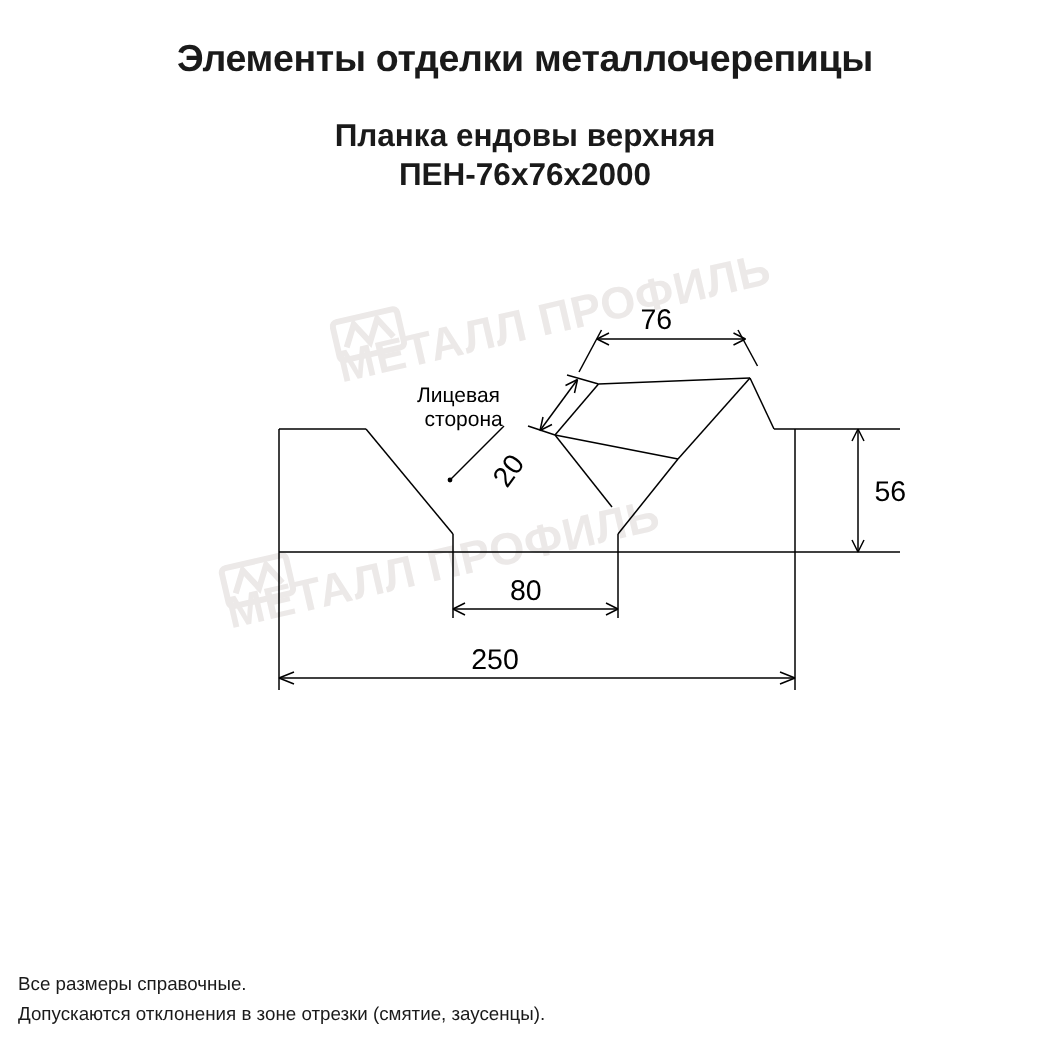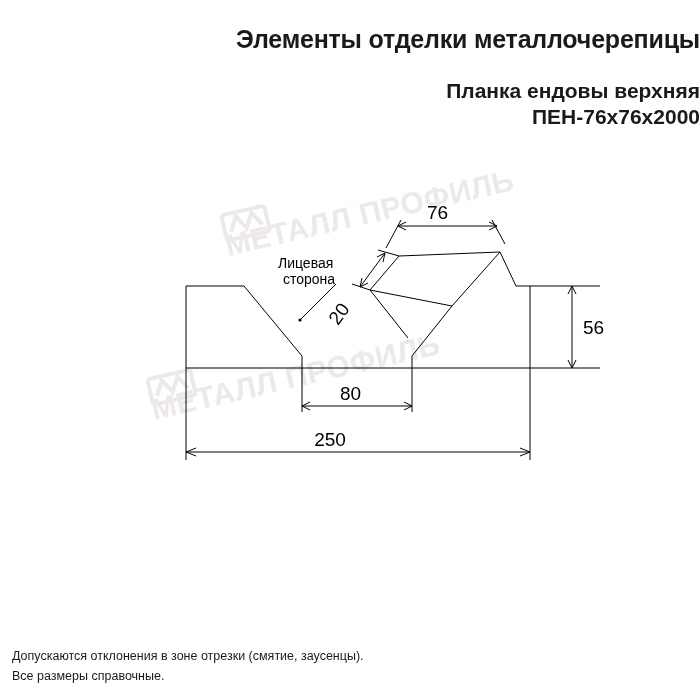--- a/index.html
+++ b/index.html
@@ -14,21 +14,21 @@
     color: #1a1a1a;
     position: relative;
     overflow: hidden;
   }
   .page {
     position: relative;
     width: 700px;
     height: 700px;
   }
   .title-block {
-    text-align: right;
+    text-align: center;
     padding-top: 24px;
   }
   .title-main {
     font-size: 25px;
     font-weight: bold;
     letter-spacing: -0.2px;
     line-height: 1.2;
   }
   .title-sub {
     font-size: 21px;
@@ -209,17 +209,17 @@
         <path class="ln" d="M336,124 L300,160"></path>
         <circle cx="300" cy="160" r="1.6" fill="#000"></circle>
         <text class="facetxt" x="278" y="108">Лицевая</text>
         <text class="facetxt" x="283" y="124">сторона</text>
       </g>
 
     </svg>
   </div>
 
   <div class="footer">
+    <div>Все размеры справочные.</div>
     <div>Допускаются отклонения в зоне отрезки (смятие, заусенцы).</div>
-    <div>Все размеры справочные.</div>
   </div>
 
 </div>
 
 </body></html>

